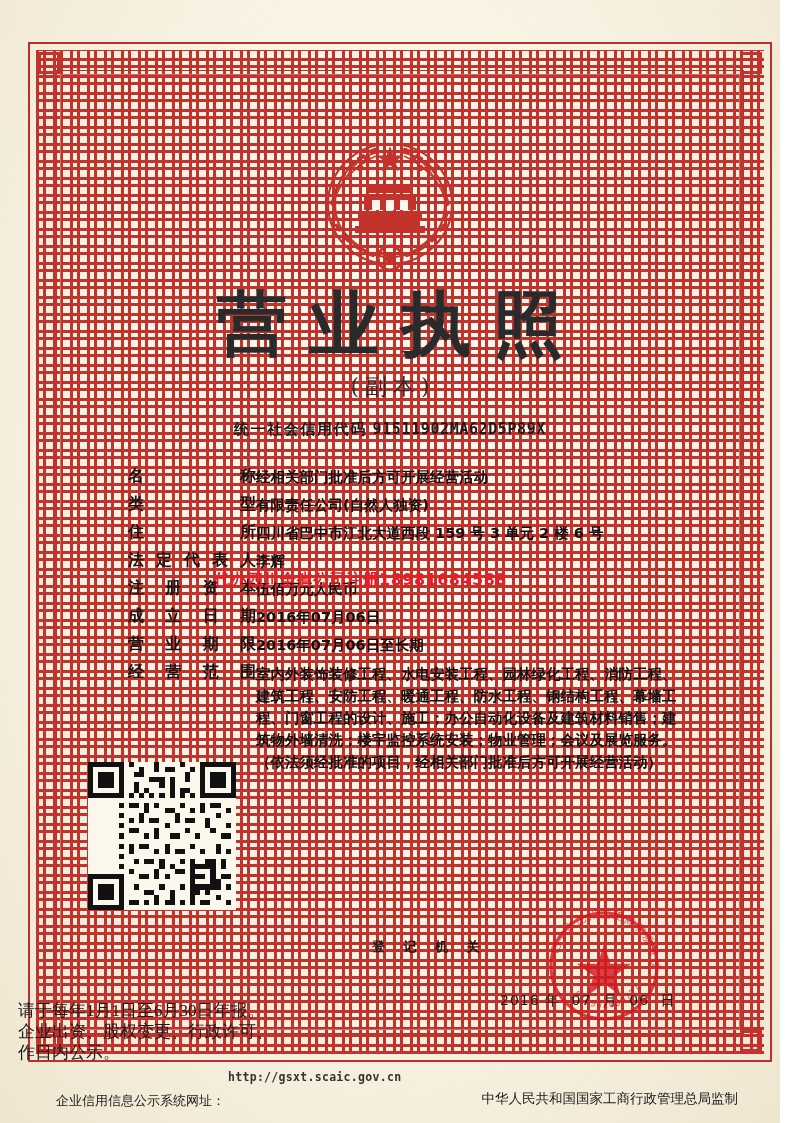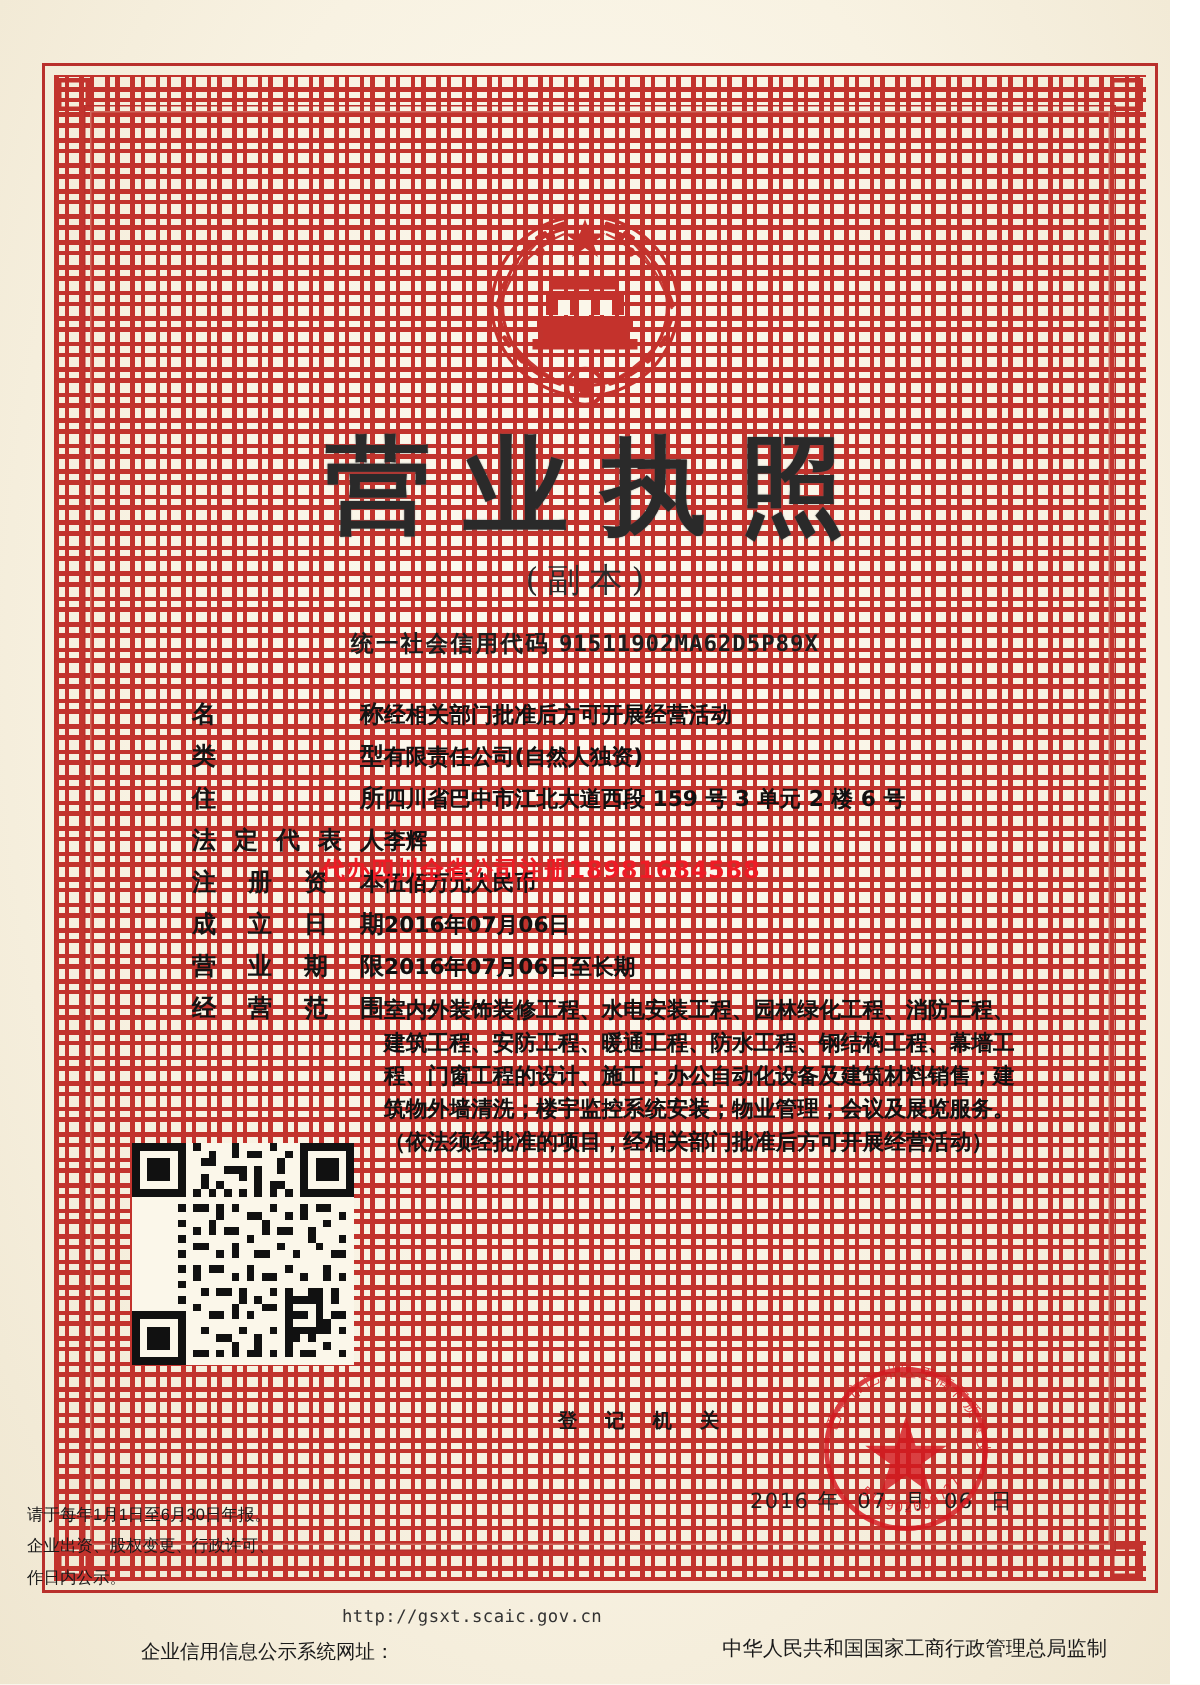--- a/index.html
+++ b/index.html
@@ -228,42 +228,42 @@
     white-space: nowrap;
     font-family: "DejaVu Sans", sans-serif;
   }
 
   
   .notes {
     position: absolute;
     left: 18px;
     top: 1000px;
     width: 300px;
-    font-size: 11px;
+    font-size: 17px;
     line-height: 21px;
     color: #1a1a1a;
-    font-family: Liberation Sans, sans-serif;
+    font-family: Liberation Serif, serif;
   }
   .website {
     position: absolute;
     left: 228px;
     top: 1070px;
     font-family: "DejaVu Sans Mono", "Liberation Mono", monospace;
     font-size: 11.5px;
     color: #333;
     letter-spacing: 0.3px;
+    font-weight: bold;
   }
   .notes-site {
     position: absolute;
     left: 56px;
     top: 1092px;
     font-size: 13px;
     color: #1a1a1a;
     font-family: "DejaVu Sans", sans-serif;
-    margin-left: 38px;
   }
   .issuer {
     position: absolute;
     right: 42px;
     top: 1090px;
     font-size: 13.5px;
     color: #1a1a1a;
     font-family: "DejaVu Sans", sans-serif;
   }
 </style>

